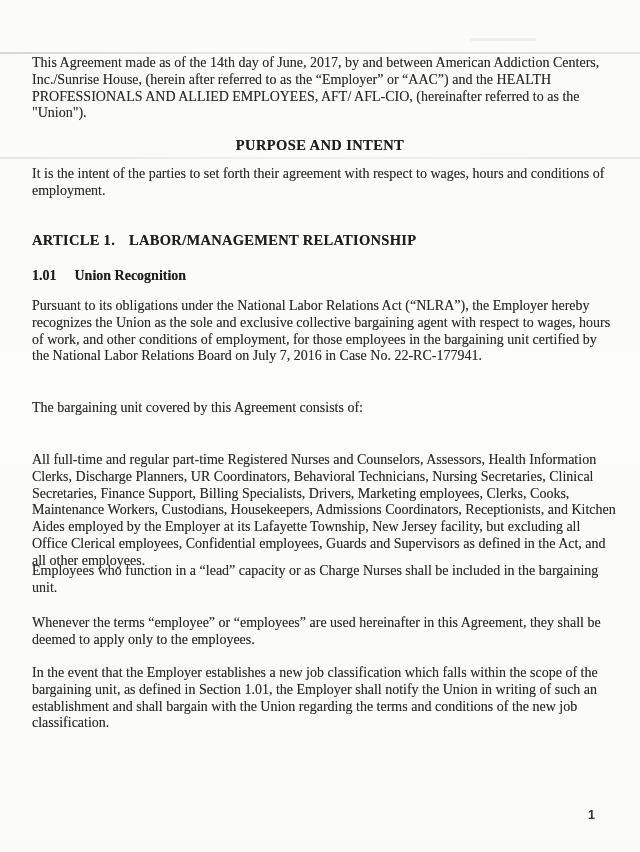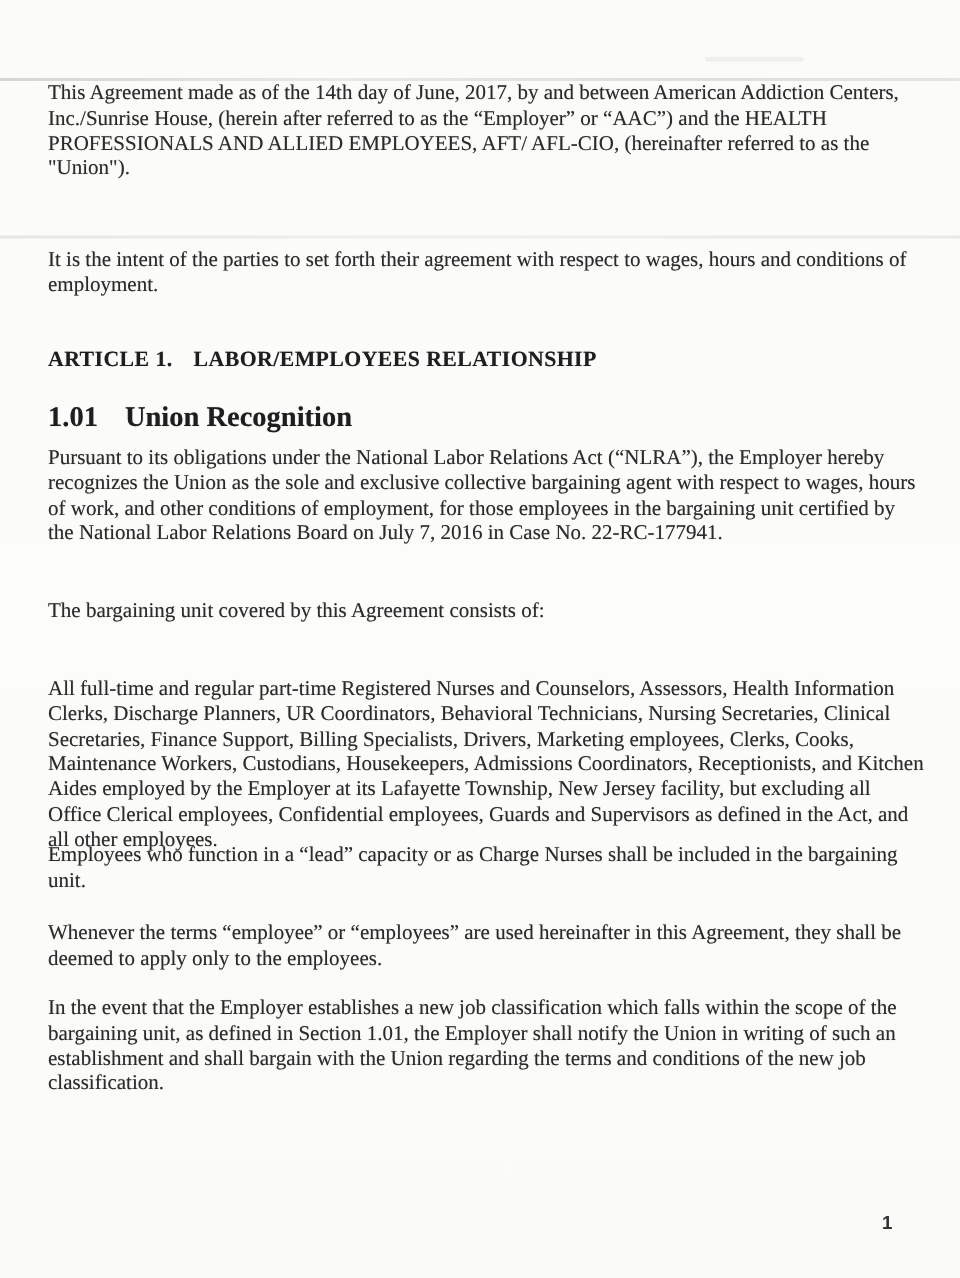--- a/index.html
+++ b/index.html
@@ -52,21 +52,21 @@
     font-size: 14.5px;
     font-weight: bold;
     color: #1e1e1e;
     letter-spacing: 0.3px;
     text-shadow: 0 0 0.5px rgba(30,30,30,0.55);
   }
   .article-heading .art-label { margin-right: 14px; }
   .section-heading {
     position: absolute;
     left: 32px;
-    font-size: 19px;
+    font-size: 14px;
     font-weight: bold;
     color: #1e1e1e;
     text-shadow: 0 0 0.5px rgba(30,30,30,0.55);
   }
   .sec-101 { top: 268px; }
   .sec-102 { top: 666px; }
   .section-heading .sec-num { margin-right: 18px; }
   .scan-line {
     position: absolute;
     left: 0;
@@ -109,27 +109,28 @@
 <body>
 
 <div class="page">
 
 
   <div class="scan-smudge"></div>
   <div class="scan-line scan-line-1"></div>
 
   <p class="para p-intro">This Agreement made as of the 14th day of June, 2017, by and between American Addiction Centers, Inc./Sunrise House, (herein after referred to as the “Employer” or “AAC”) and the HEALTH PROFESSIONALS AND ALLIED EMPLOYEES, AFT/ AFL-CIO, (hereinafter referred to as the "Union").</p>
 
+  <h2 class="center-heading purpose-hd">PURPOSE AND INTENT</h2>
 
   <div class="scan-line scan-line-2"></div>
 
   <p class="para p-purpose">It is the intent of the parties to set forth their agreement with respect to wages, hours and conditions of employment.</p>
 
   <h3 class="article-heading">
-    <span class="art-label">ARTICLE 1.</span><span>LABOR/EMPLOYEES RELATIONSHIP</span>
+    <span class="art-label">ARTICLE 1.</span><span>LABOR/MANAGEMENT RELATIONSHIP</span>
   </h3>
 
   <h4 class="section-heading sec-101">
     <span class="sec-num">1.01</span><span>Union Recognition</span>
   </h4>
 
   <p class="para p-pursuant">Pursuant to its obligations under the National Labor Relations Act (“NLRA”), the Employer hereby recognizes the Union as the sole and exclusive collective bargaining agent with respect to wages, hours of work, and other conditions of employment, for those employees in the bargaining unit certified by the National Labor Relations Board on July 7, 2016 in Case No. 22-RC-177941.</p>
 
   <p class="para p-unit-intro">The bargaining unit covered by this Agreement consists of:</p>
 

